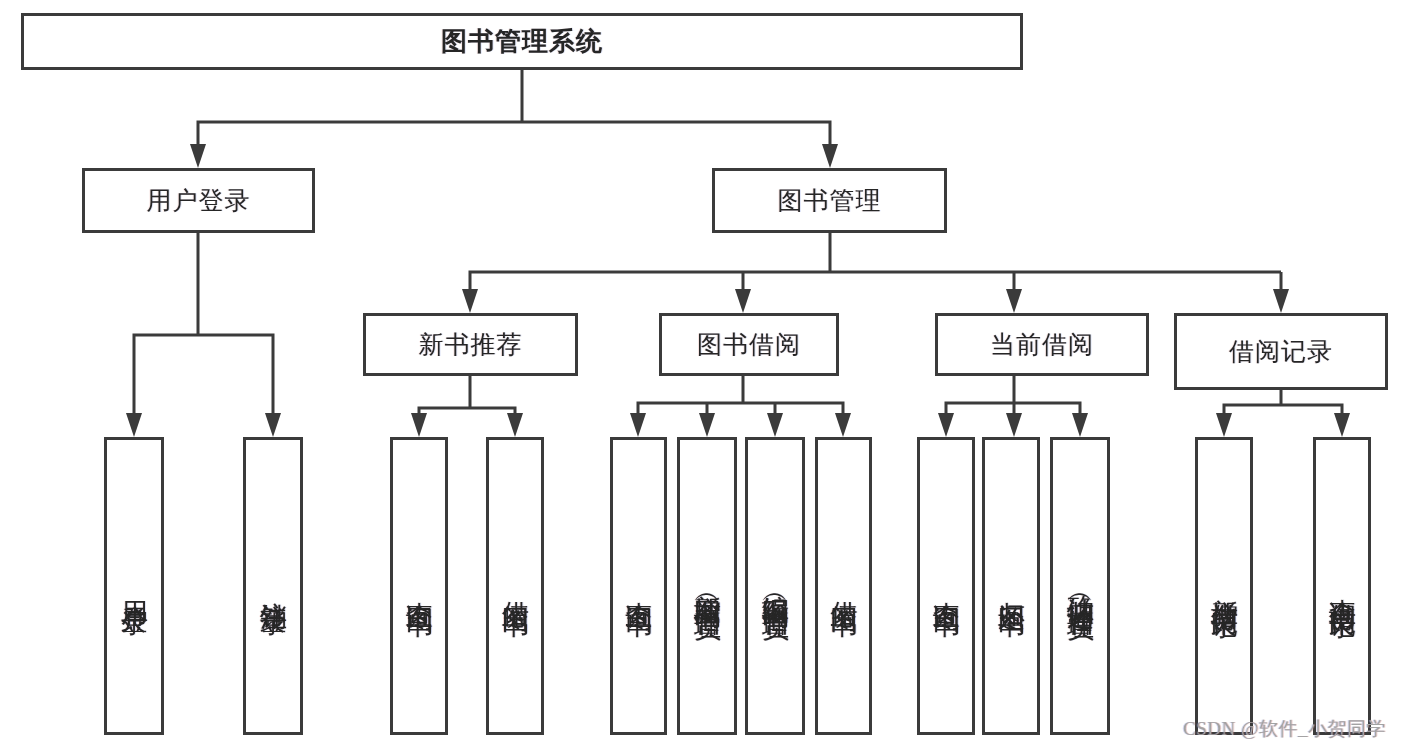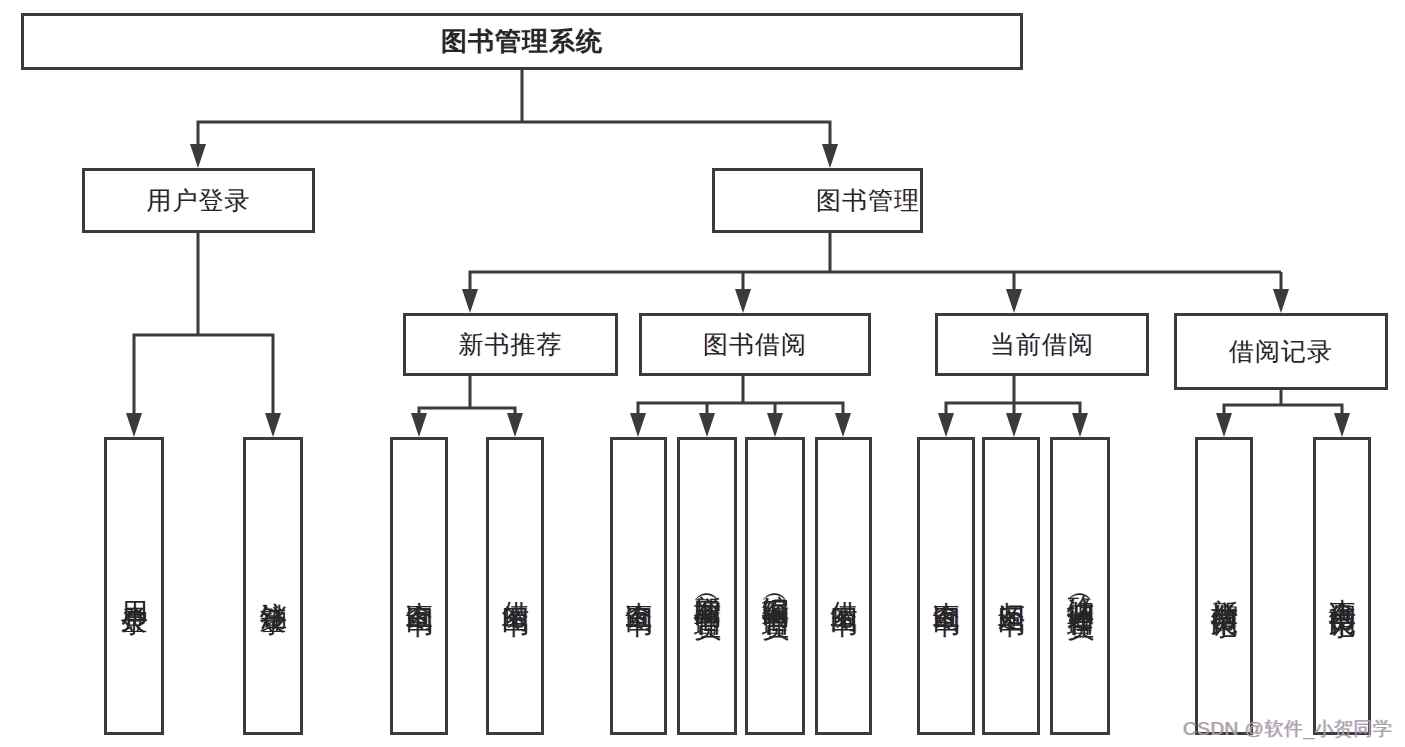--- a/index.html
+++ b/index.html
@@ -16,20 +16,21 @@
   .h span{font-size:25px;letter-spacing:1px;white-space:nowrap;}
   .rootbox span{font-size:26px;letter-spacing:1px;font-weight:bold;}
   .v span{
     writing-mode:vertical-lr;text-orientation:mixed;
     font-size:27px;letter-spacing:3px;line-height:1;
   }
   .watermark{
     position:absolute;left:1183px;top:716px;z-index:2;
     font-size:19px;color:#a3a3a3;letter-spacing:0.5px;white-space:nowrap;
     text-shadow:1px 0 0 rgba(200,120,120,0.35), -1px 0 0 rgba(120,130,210,0.3);
+    font-family:Liberation Serif, serif;
   }
 </style>
 </head>
 <body>
 
 <div class="canvas">
 
   <svg class="wires" viewBox="0 0 1405 747" xmlns="http://www.w3.org/2000/svg">
     <g stroke="#3b3b3b" stroke-width="3" fill="none" stroke-linejoin="miter">
       <path d="M522 69 L522 122 L198 122 L198 148 M522 122 L830 122 L830 148"></path>
@@ -63,28 +64,28 @@
     </g>
   </svg>
 
   <div class="box h rootbox" style="left:21px;top:13px;width:1002px;height:57px;">
     <span>图书管理系统</span>
   </div>
 
   <div class="box h" style="left:82px;top:168px;width:233px;height:65px;">
     <span>用户登录</span>
   </div>
-  <div class="box h" style="left:712px;top:168px;width:211px;height:65px;justify-content:flex-end;">
+  <div class="box h" style="left:712px;top:168px;width:235px;height:65px;">
     <span>图书管理</span>
   </div>
 
-  <div class="box h" style="left:363px;top:313px;width:215px;height:63px;margin-left:40px;">
+  <div class="box h" style="left:363px;top:313px;width:215px;height:63px;">
     <span>新书推荐</span>
   </div>
-  <div class="box h" style="left:639px;top:313px;width:232px;height:63px;justify-content:center;">
+  <div class="box h" style="left:659px;top:313px;width:180px;height:63px;justify-content:center;">
     <span>图书借阅</span>
   </div>
   <div class="box h" style="left:907px;top:313px;width:214px;height:63px;margin-left:28px;">
     <span>当前借阅</span>
   </div>
   <div class="box h" style="left:1174px;top:313px;width:214px;height:77px;">
     <span>借阅记录</span>
   </div>
 
   <div class="box v" style="left:104px;top:437px;width:60px;height:298px;">

